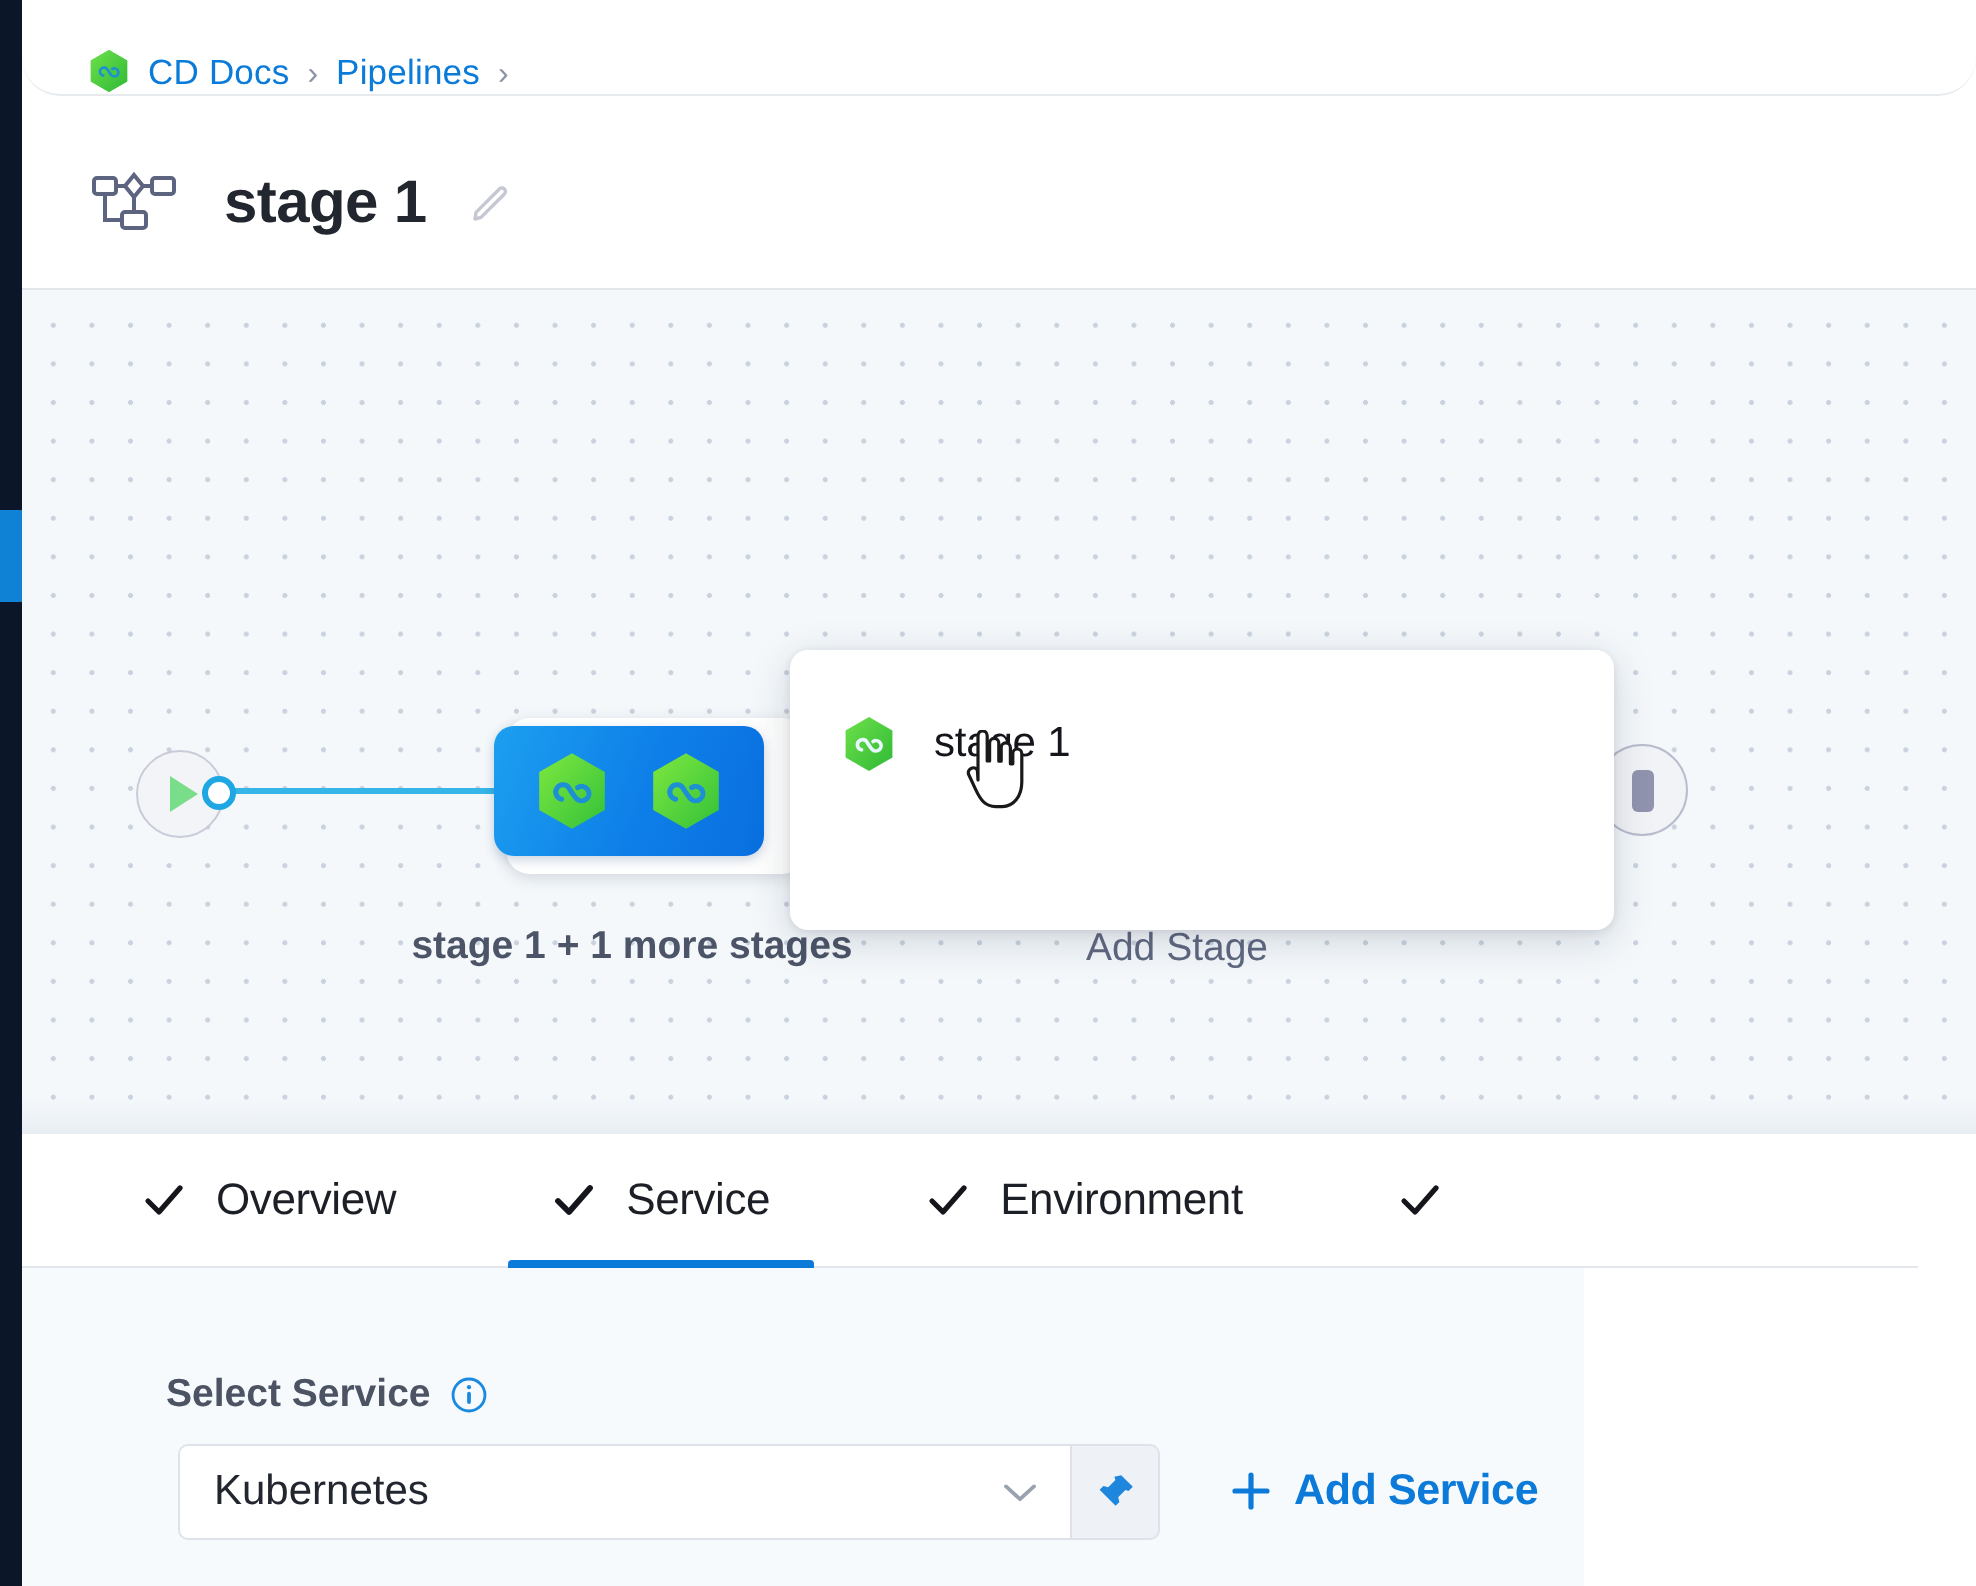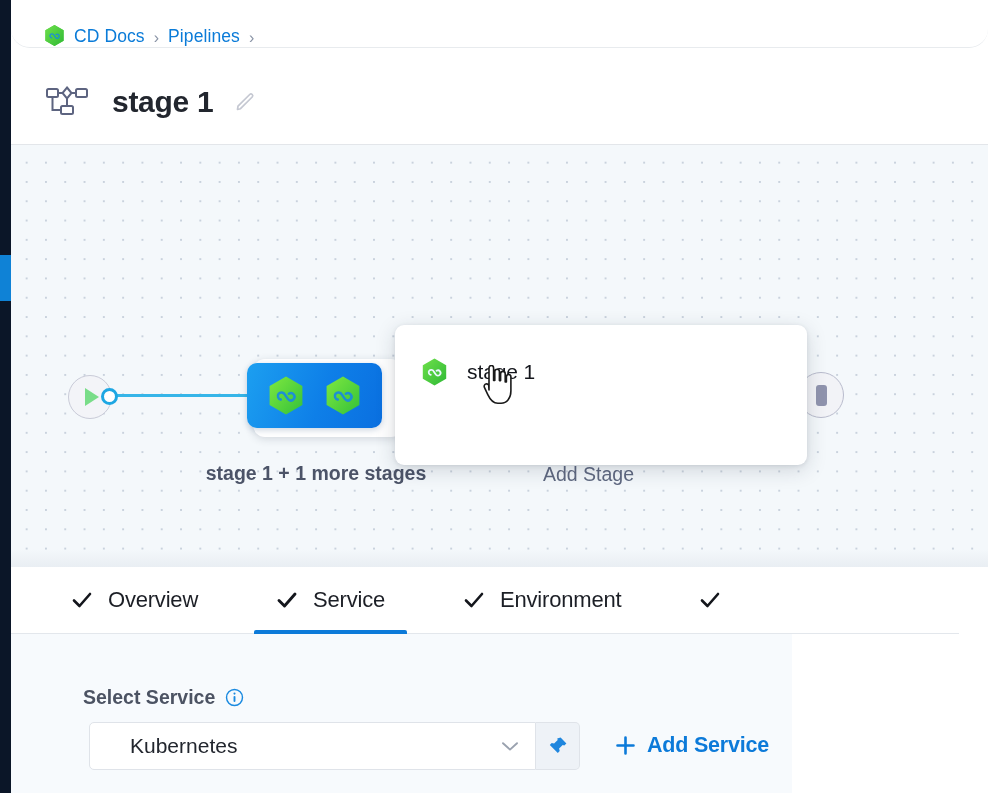--- a/index.html
+++ b/index.html
@@ -170,21 +170,21 @@
   .select-wrap {
     position: absolute; left: 78px; top: 88px;
     display: flex; align-items: stretch; height: 48px;
   }
   .select-box {
     width: 447px; height: 48px; background: #fff;
     border: 1px solid #dfe3e9; border-radius: 5px 0 0 5px;
     display: flex; align-items: center; justify-content: space-between;
     padding: 0 16px 0 17px; cursor: pointer;
   }
-  .select-value { font-size: 21px; color: #22262e; margin-left: 23px; }
+  .select-value { font-size: 21px; color: #22262e; }
   .chev { width: 18px; height: 11px; }
   .pin-btn {
     width: 44px; height: 48px; background: #eef2f7;
     border: 1px solid #dfe3e9; border-left: none; border-radius: 0 5px 5px 0;
     display: flex; align-items: center; justify-content: center; cursor: pointer;
   }
   .add-service {
     position: absolute; left: 604px; top: 99px;
     display: flex; align-items: center; gap: 11px; cursor: pointer;
   }

